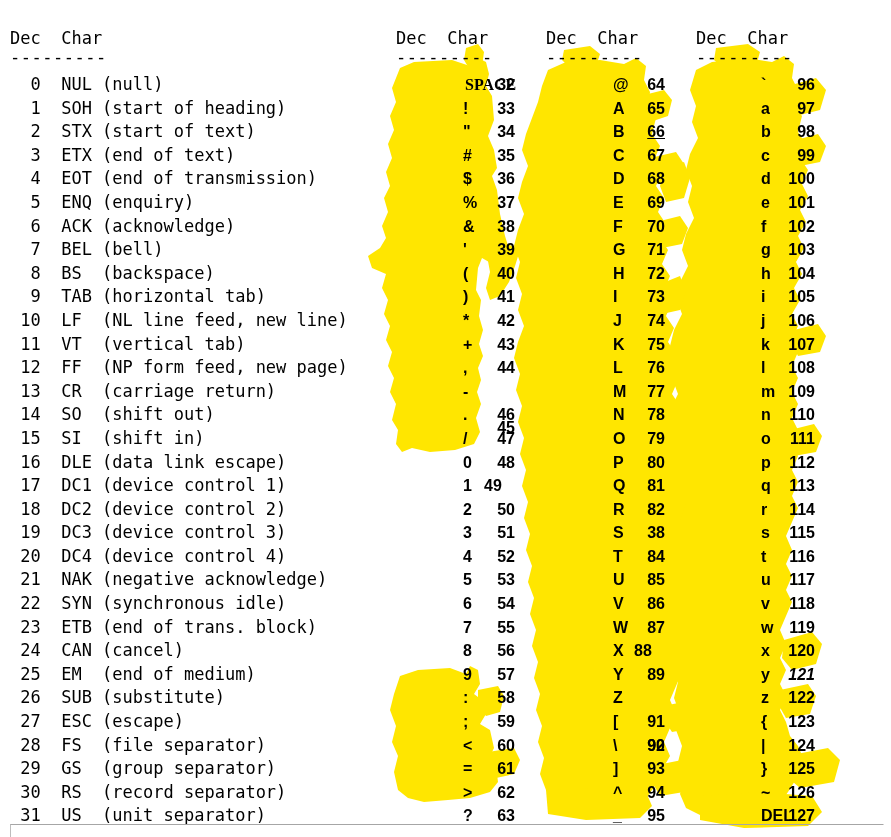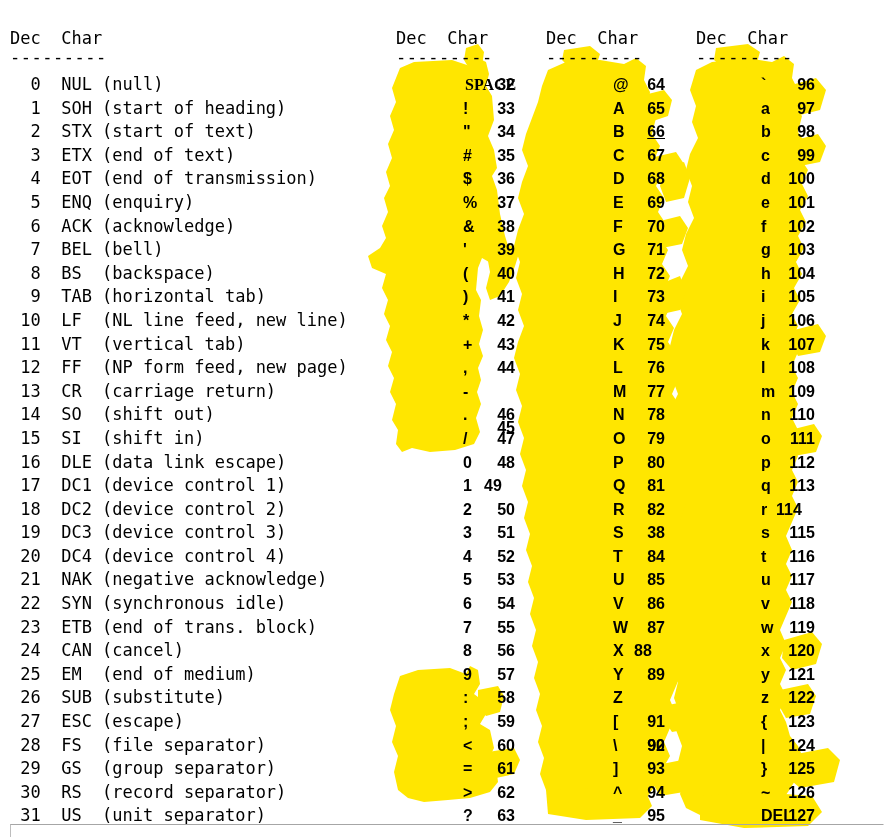--- a/index.html
+++ b/index.html
@@ -583,21 +583,21 @@
           </div>
           <div class="prop-row">
             <span class="prop-dec" style="width: 52px;">112</span>
             <span class="prop-char" style="left: 66px;">p</span>
           </div>
           <div class="prop-row">
             <span class="prop-dec" style="width: 52px;">113</span>
             <span class="prop-char" style="left: 66px;">q</span>
           </div>
           <div class="prop-row">
-            <span class="prop-dec" style="width: 52px; text-align: center;">114</span>
+            <span class="prop-dec" style="width: 52px;">114</span>
             <span class="prop-char" style="left: 66px;">r</span>
           </div>
           <div class="prop-row">
             <span class="prop-dec" style="width: 52px;">115</span>
             <span class="prop-char" style="left: 66px;">s</span>
           </div>
           <div class="prop-row">
             <span class="prop-dec" style="width: 52px;">116</span>
             <span class="prop-char" style="left: 66px;">t</span>
           </div>
@@ -611,21 +611,21 @@
           </div>
           <div class="prop-row">
             <span class="prop-dec" style="width: 52px;">119</span>
             <span class="prop-char" style="left: 66px;">w</span>
           </div>
           <div class="prop-row">
             <span class="prop-dec" style="width: 52px;">120</span>
             <span class="prop-char" style="left: 66px;">x</span>
           </div>
           <div class="prop-row">
-            <span class="prop-dec" style="width: 52px;">121</span>
+            <span class="prop-dec" style="width: 52px; font-style: italic;">121</span>
             <span class="prop-char" style="left: 66px;">y</span>
           </div>
           <div class="prop-row">
             <span class="prop-dec" style="width: 52px;">122</span>
             <span class="prop-char" style="left: 66px;">z</span>
           </div>
           <div class="prop-row">
             <span class="prop-dec" style="width: 52px;">123</span>
             <span class="prop-char" style="left: 66px;">{</span>
           </div>

